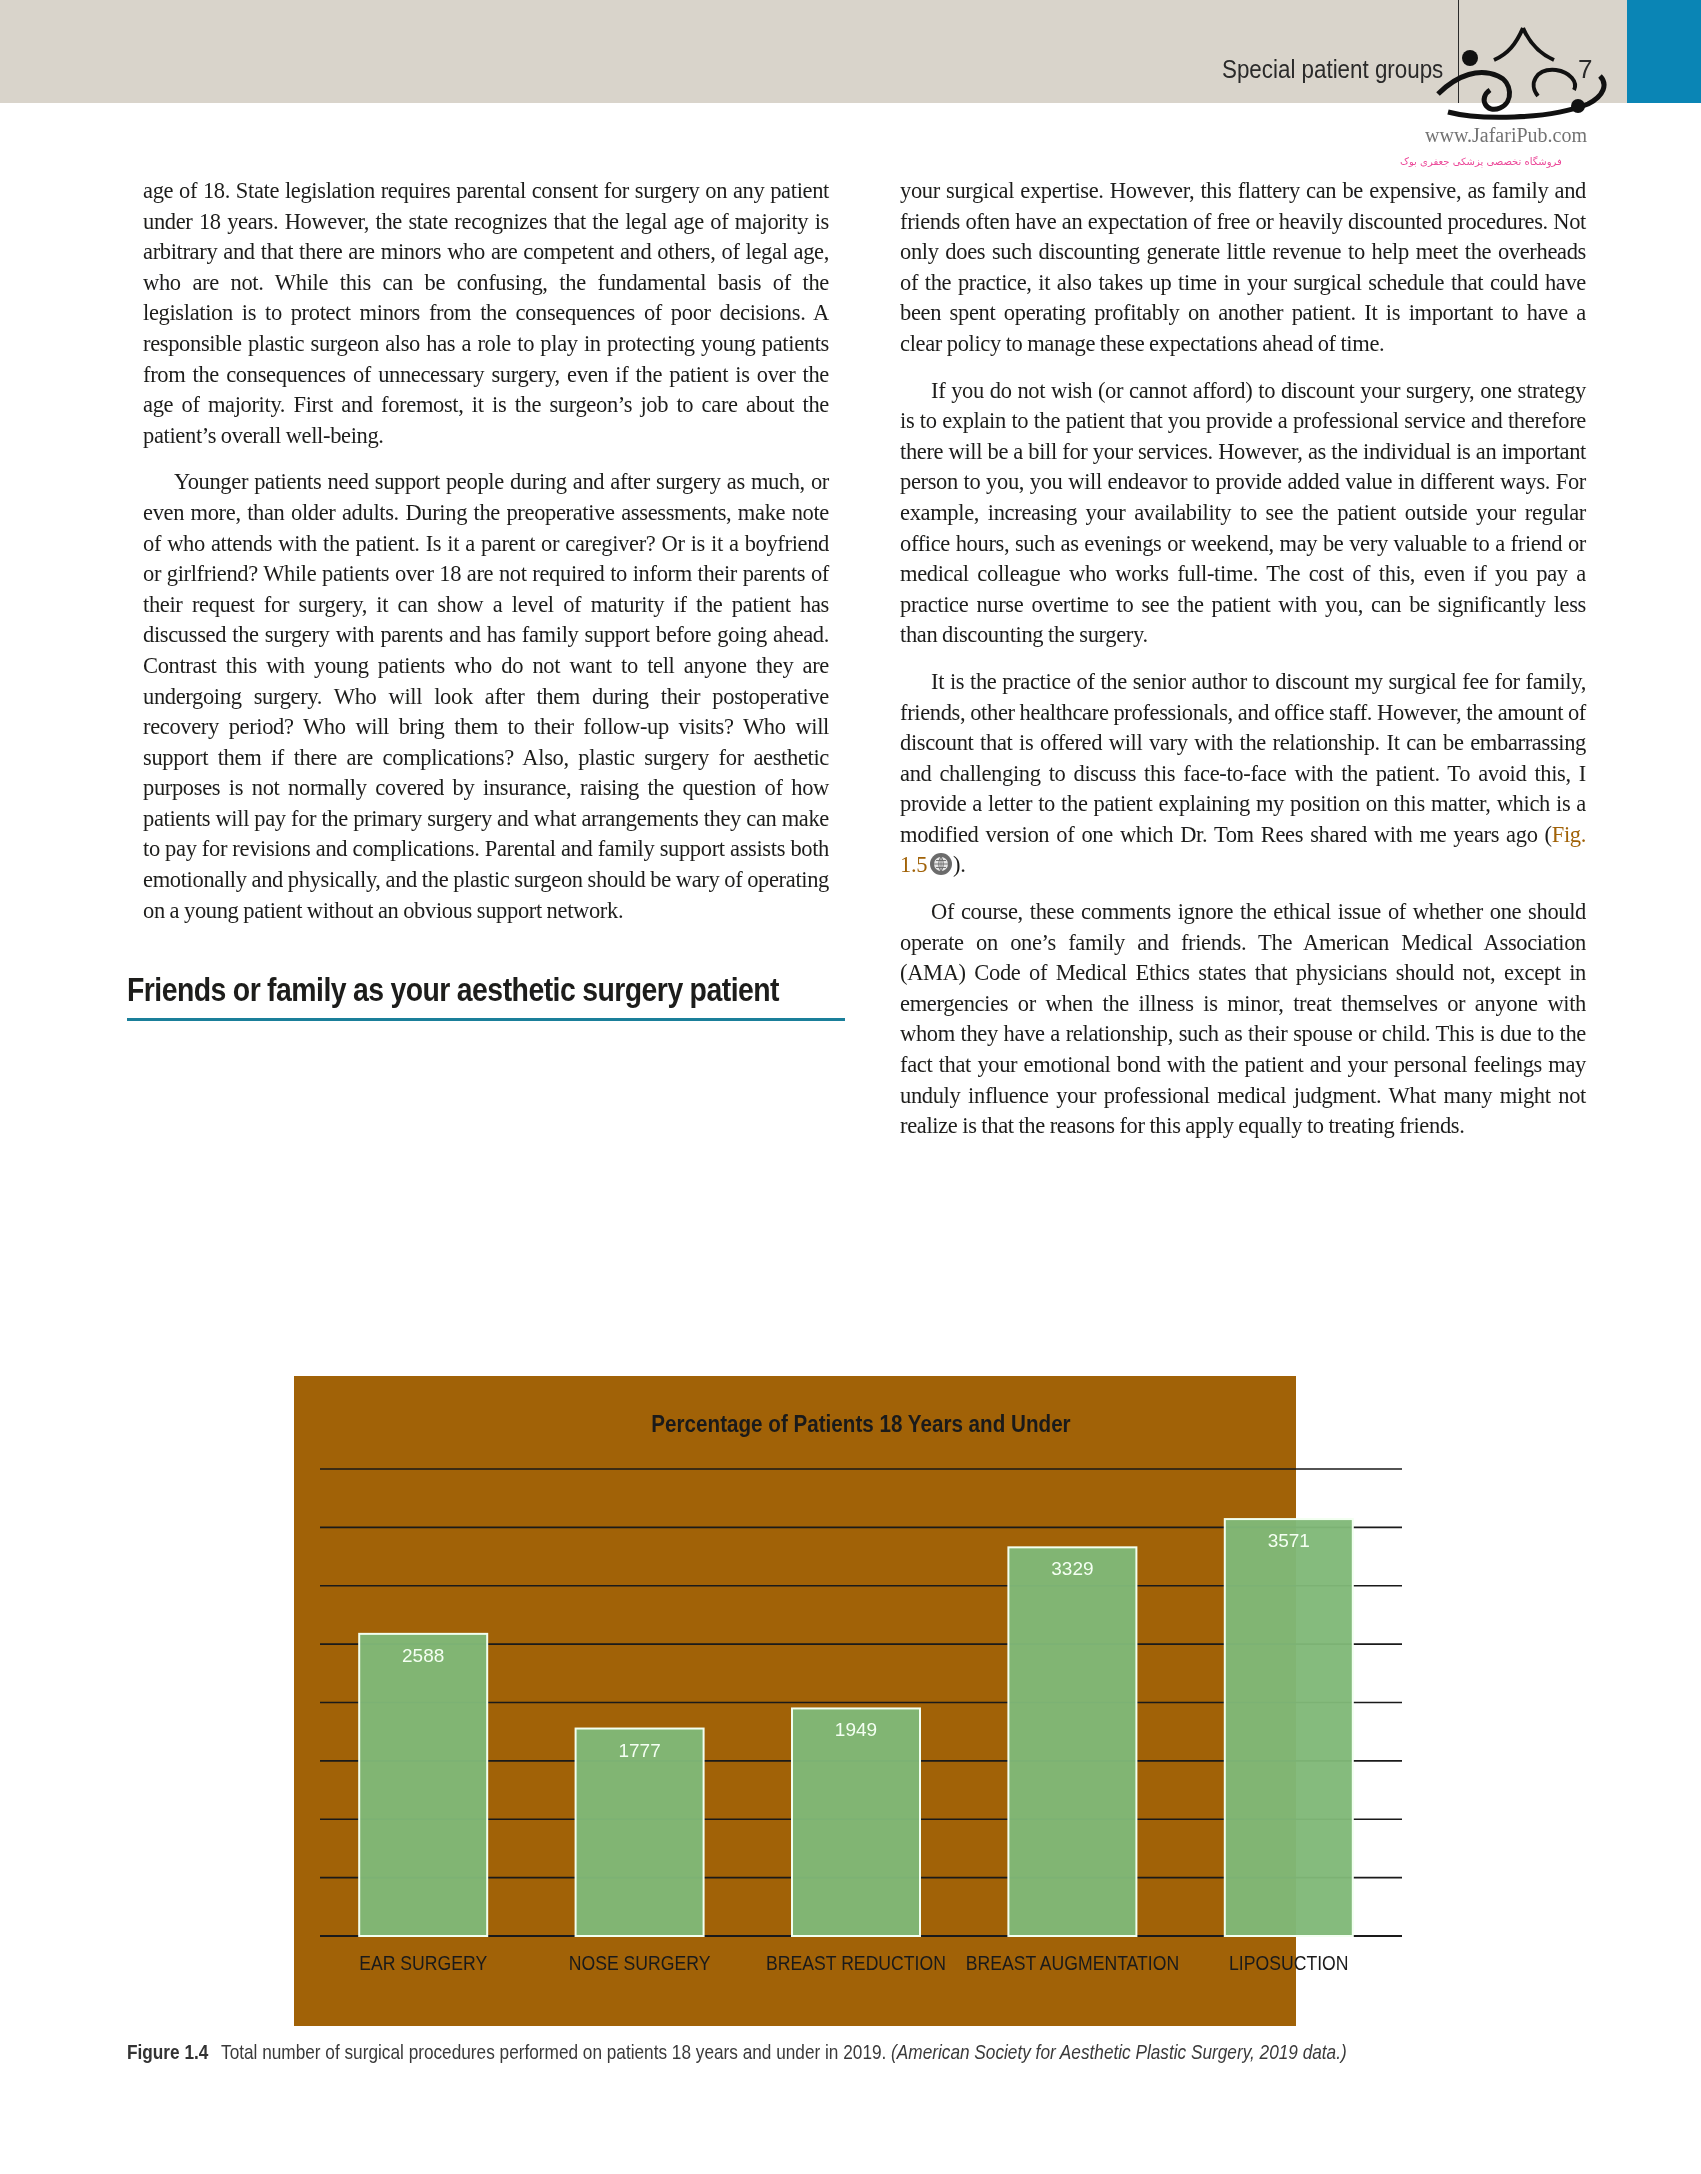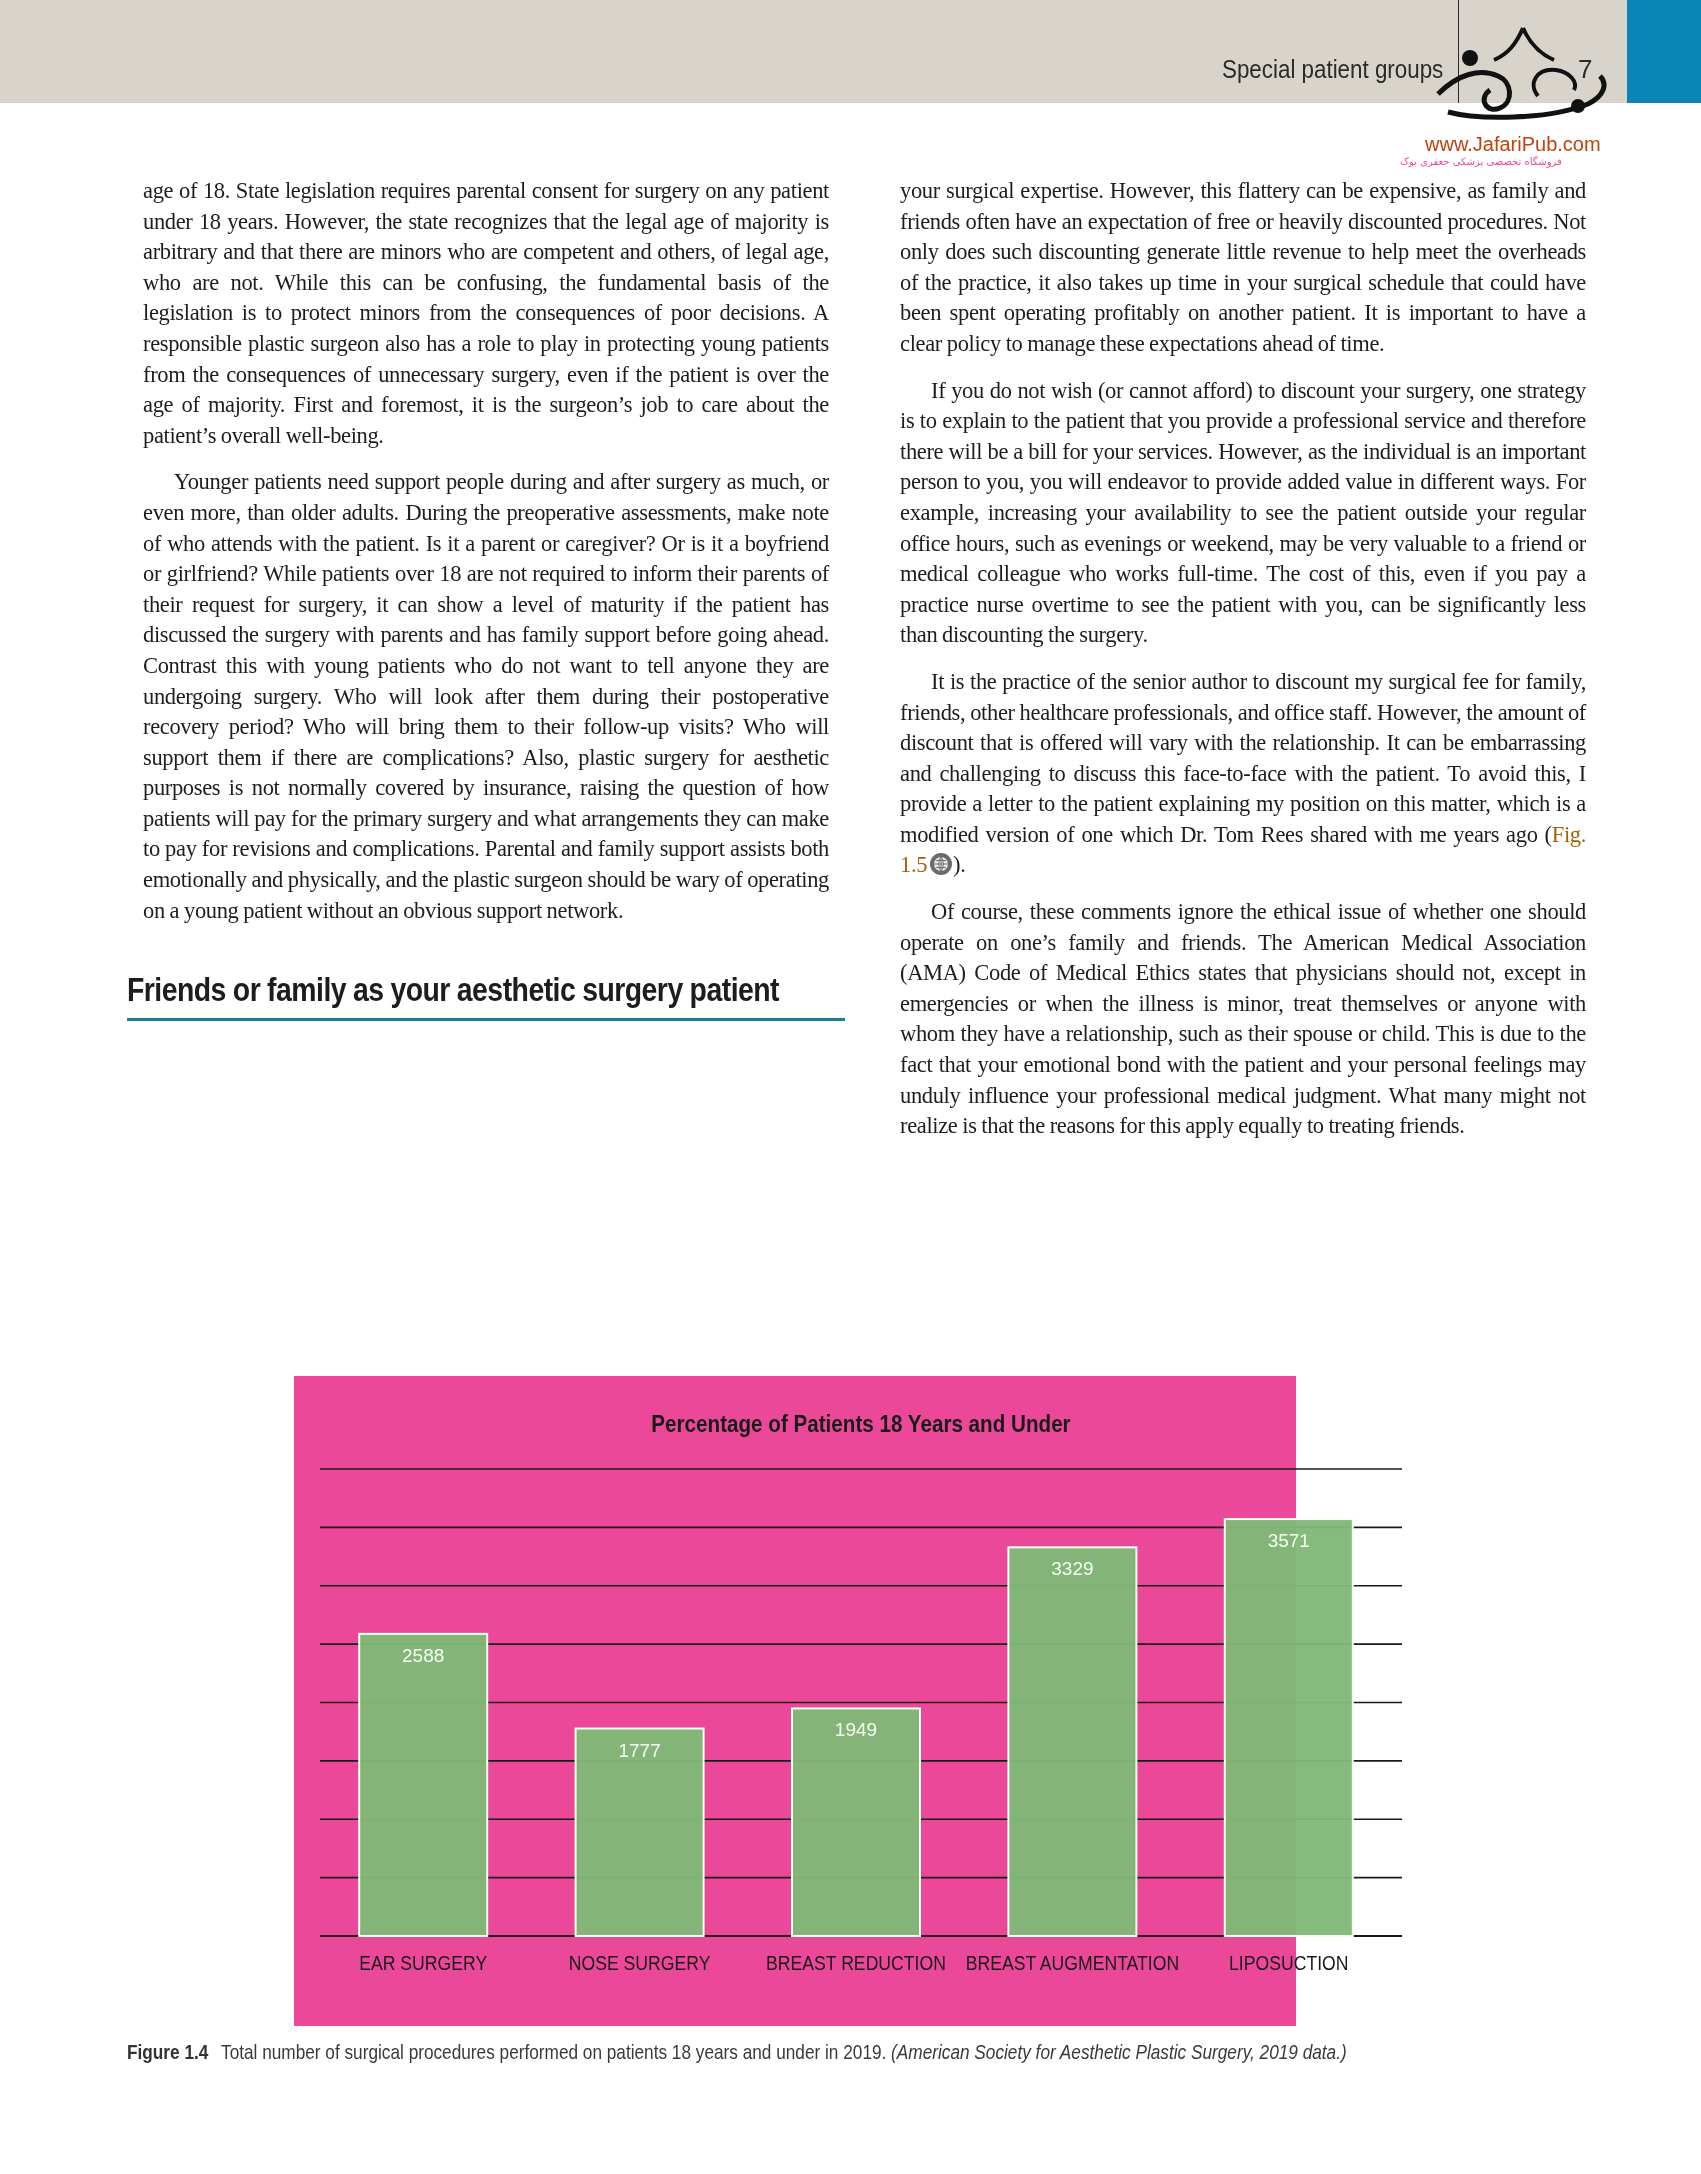--- a/index.html
+++ b/index.html
@@ -21,22 +21,22 @@
     font-size: 26px; color: #2a2a2a; transform: scaleX(0.86); transform-origin: right center;
   }
   .page-number {
     position: absolute; left: 1578px; top: 54px; font-family: "Liberation Sans", sans-serif;
     font-size: 26px; color: #2a2a2a;
   }
   .logo {
     position: absolute; left: 1428px; top: 24px; width: 190px; height: 96px;
   }
   .watermark-url {
-    position: absolute; left: 1425px; top: 133px; font-family: Liberation Sans, sans-serif;
-    font-size: 20px; color: #c2410c;
+    position: absolute; left: 1425px; top: 124px; font-family: Liberation Serif, serif;
+    font-size: 20px; color: #737373;
   }
   .watermark-fa {
     position: absolute; left: 1400px; top: 156px; font-family: "DejaVu Sans", sans-serif;
     font-size: 10px; color: #ec4899; direction: rtl; white-space: nowrap;
   }
   .column {
     position: absolute; top: 160px; width: 718px; font-size: 22.5px; line-height: 30.6px;
     text-align: justify; hyphens: manual; letter-spacing: -0.35px; word-spacing: -0.5px;
     font-family: "Liberation Serif", "DejaVu Serif", serif;
   }
@@ -48,21 +48,21 @@
     margin: 44px 0 0 0; font-family: "Liberation Sans", sans-serif; font-weight: bold;
     font-size: 33px; line-height: 40px; color: #1d1d1b; letter-spacing: -0.6px;
     transform: scaleX(0.86); transform-origin: left top; width: 116%; text-align: left;
   }
   .heading-rule { height: 3px; background: #1a7f9a; margin: 8px 0 10px 0; }
   .fig-link { color: #a16207; }
   .globe-icon {
     display: inline-block; width: 24px; height: 24px; vertical-align: -4px; margin-left: 2px;
   }
   .chart-wrap {
-    position: absolute; left: 294px; top: 1376px; width: 1002px; height: 650px; background: #ec4899;
+    position: absolute; left: 294px; top: 1376px; width: 1002px; height: 650px; background: #a16207;
   }
   .chart-wrap svg { position: absolute; left: 0; top: 0; }
   .caption {
     position: absolute; left: 127px; top: 2040px; width: 1400px; font-family: "Liberation Sans", sans-serif;
     font-size: 21px; color: #3a3a3a; white-space: nowrap; transform: scaleX(0.82); transform-origin: left top;
   }
   .caption .fig-label { font-weight: bold; color: #333; margin-right: 10px; }
   .caption .source { font-style: italic; }
 </style>
 </head>

